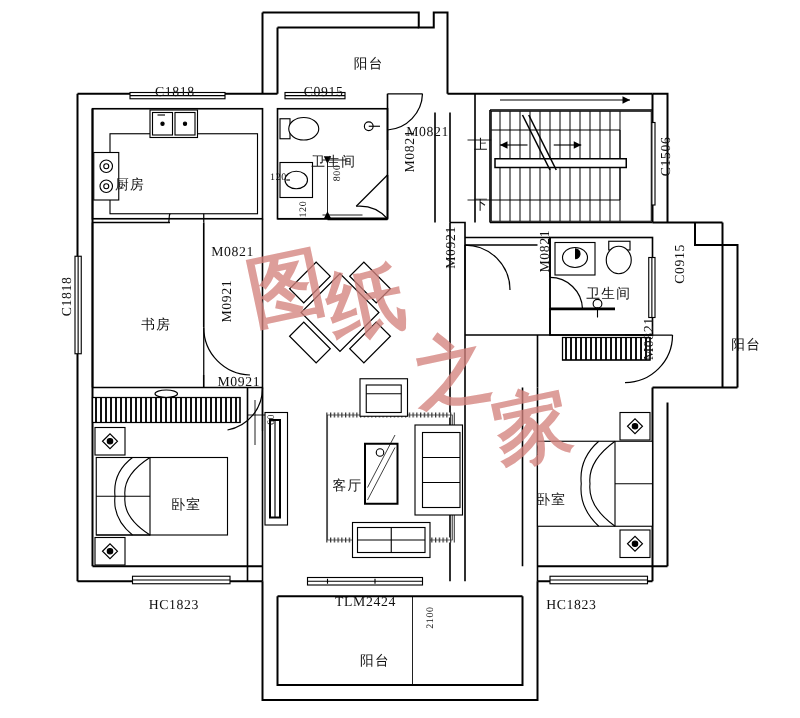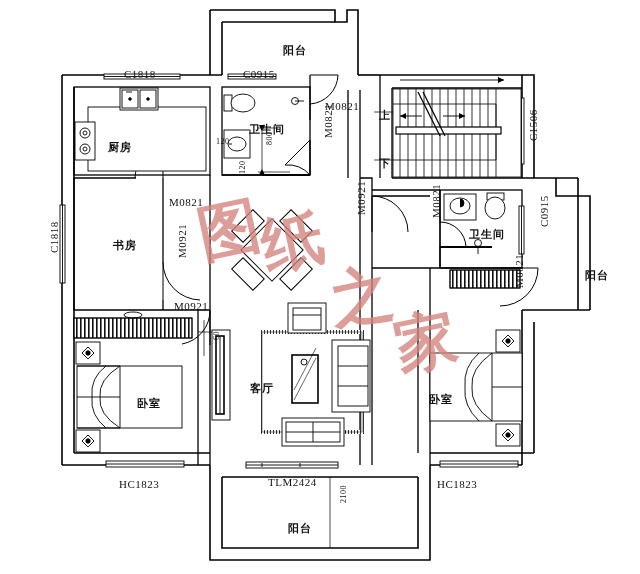--- a/index.html
+++ b/index.html
@@ -9,21 +9,21 @@
     overflow:hidden;position:relative;
   }
   #plan{position:absolute;left:0;top:0;width:640px;height:574px;}
   .lbl{
     position:absolute;
     font-family:"Liberation Serif", serif;
     color:#111;
     white-space:nowrap;
     user-select:none;
   }
-  .room-name{font-size:11px;letter-spacing:1px;font-weight:bold;}
+  .room-name{font-size:11px;letter-spacing:1px;}
   .code{font-size:11px;letter-spacing:0.5px;}
   .dim{font-size:8px;letter-spacing:0.5px;}
   .vert{transform:rotate(-90deg);transform-origin:left top;}
   .wm{
     position:absolute;
     color:#d4837e;
     font-family:"DejaVu Sans", sans-serif;
     font-weight:bold;
     user-select:none;
     pointer-events:none;
@@ -390,24 +390,24 @@
       <path d="M259,125 l3,6 3,-6 z" fill="#000" stroke="none"></path>
       <path d="M259,175 l3,-6 3,6 z" fill="#000" stroke="none"></path>
       <path d="M204,320 L204,356"></path>
       <path d="M198,332 L212,332"></path>
       <path d="M330,477 L330,548"></path>
     </g>
   </g>
 </svg>
 
 <div id="labels">
-    <div class="lbl room-name" style="left: 108px; top: 140px;">厨房</div>
-    <div class="lbl room-name" style="left: 113px; top: 238px;">书房</div>
+    <div class="lbl room-name" style="left: 92px; top: 140px;">厨房</div>
+    <div class="lbl room-name" style="left: 113px; top: 252px;">书房</div>
     <div class="lbl room-name" style="left: 137px; top: 396px;">卧室</div>
-    <div class="lbl room-name" style="left: 250px; top: 381px;">客厅</div>
+    <div class="lbl room-name" style="left: 266px; top: 381px;">客厅</div>
     <div class="lbl room-name" style="left: 249px; top: 122px;">卫生间</div>
     <div class="lbl room-name" style="left: 469px; top: 227px;">卫生间</div>
     <div class="lbl room-name" style="left: 429px; top: 392px;">卧室</div>
     <div class="lbl room-name" style="left: 283px; top: 43px;">阳台</div>
     <div class="lbl room-name" style="left: 585px; top: 268px;">阳台</div>
     <div class="lbl room-name" style="left: 288px; top: 521px;">阳台</div>
     <div class="lbl code" style="left: 124px; top: 68px;">C1818</div>
     <div class="lbl code" style="left: 243px; top: 68px;">C0915</div>
     <div class="lbl code vert" style="left: 48px; top: 253px;">C1818</div>
     <div class="lbl code vert" style="left: 527px; top: 141px;">C1506</div>

